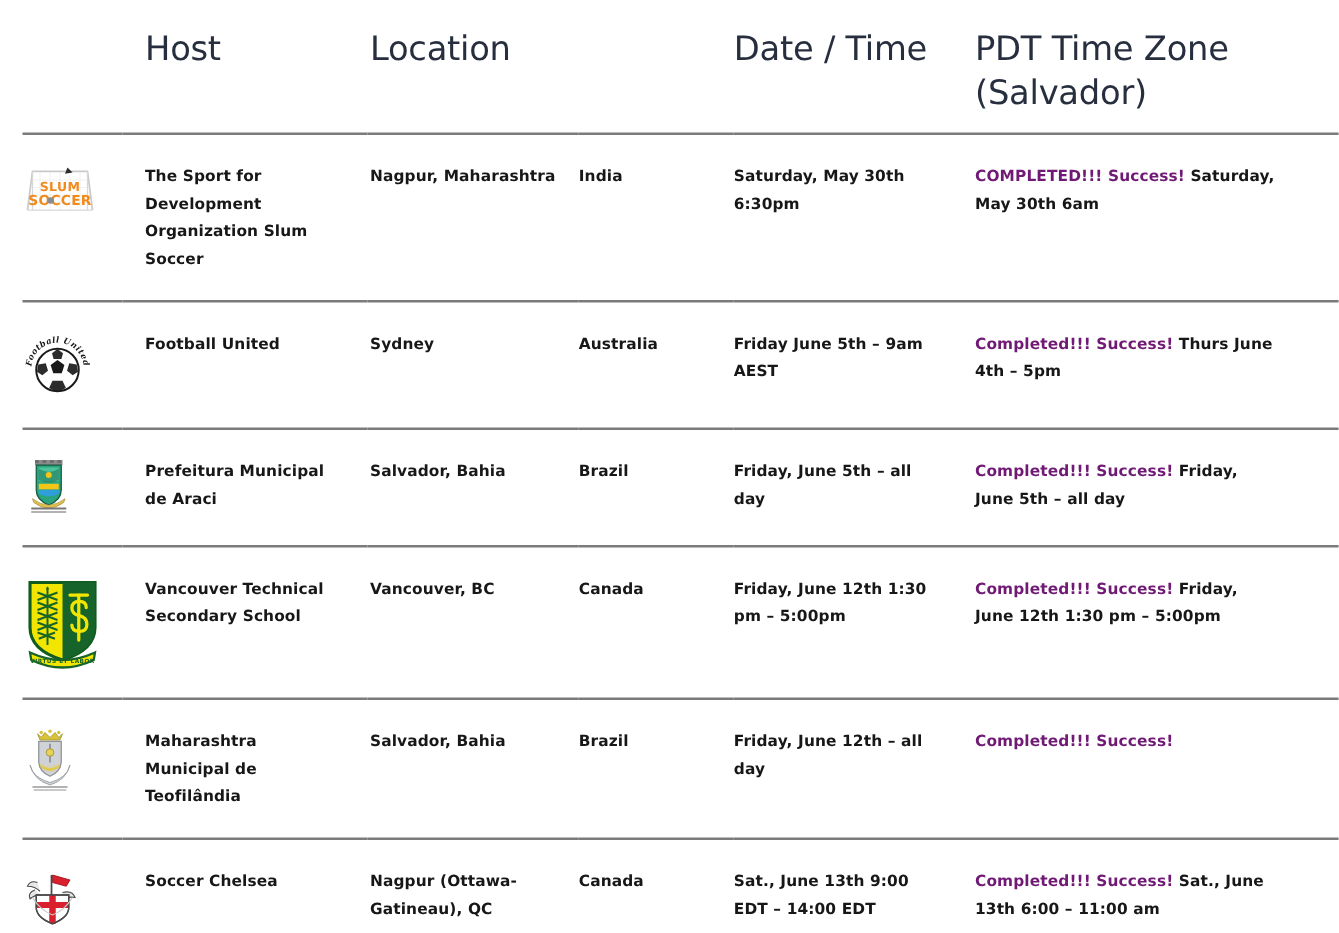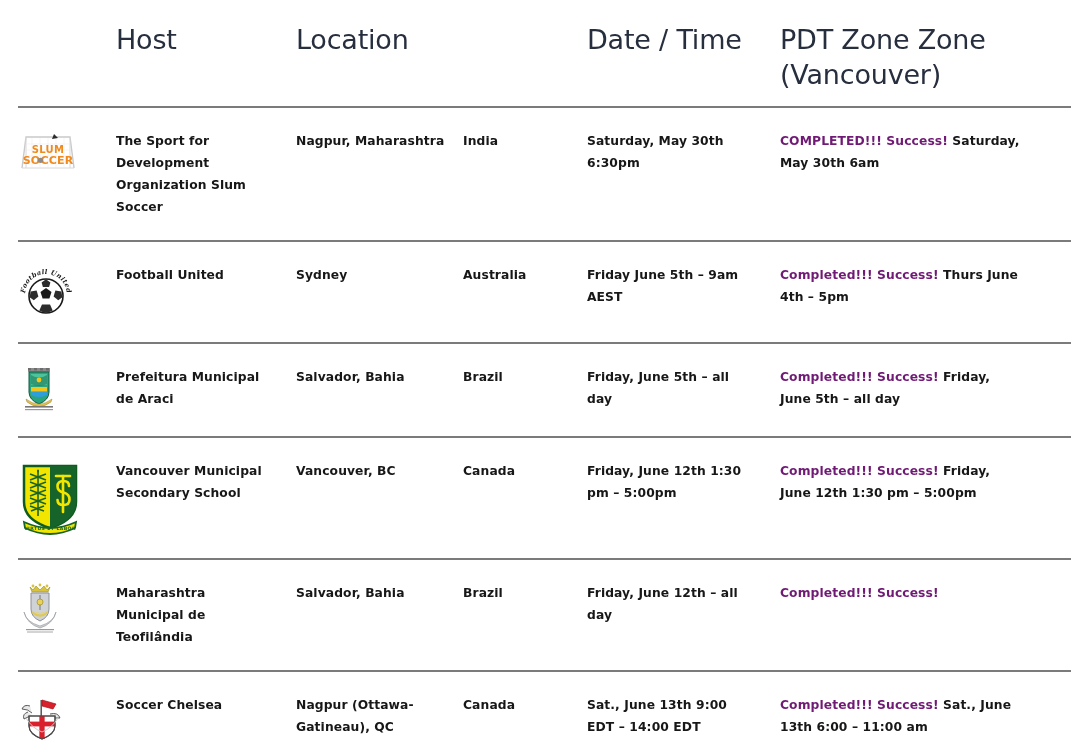--- a/index.html
+++ b/index.html
@@ -94,21 +94,21 @@
         <col class="c-pdt">
   </colgroup>
 
   <thead>
     <tr>
       <th class="h-logo"></th>
       <th class="h-host">Host</th>
       <th class="h-loc">Location</th>
       <th class="h-country"></th>
       <th class="h-date">Date / Time</th>
-      <th class="h-pdt">PDT Zone Zone (Vancouver)</th>
+      <th class="h-pdt">PDT Time Zone (Salvador)</th>
     </tr>
   </thead>
 
   <tbody id="tbody">
         <tr>
           <td class="t-logo">
             <svg class="logo logo-slum" viewBox="0 0 60 40" xmlns="http://www.w3.org/2000/svg">
     <rect x="0" y="0" width="60" height="40" fill="#ffffff"></rect>
     <path d="M4 38 L8 7 L52 7 L56 38" fill="none" stroke="#c9c9c9" stroke-width="1.4"></path>
     <path d="M8 7 L8 38 M52 7 L52 38 M4 38 L56 38" fill="none" stroke="#d8d8d8" stroke-width="1"></path>
@@ -193,21 +193,21 @@
     <path d="M19 11 L20 9 L21 11 L20 13 Z" fill="#17642a"></path>
     <g stroke="#f2e600" stroke-width="2.6" fill="none" stroke-linecap="round">
       <path d="M38 16 L52 16"></path>
       <path d="M45 16 L45 52"></path>
       <path d="M51 26 Q51 21 45.5 21 Q39.5 21 39.5 26.5 Q39.5 31 45.5 32.5 Q51.5 34 51.5 39.5 Q51.5 45 45.5 45 Q39.5 45 39.5 40"></path>
     </g>
     <path d="M6 62 Q32 74 58 62 L57 68 Q32 80 7 68 Z" fill="#f2e600" stroke="#17642a" stroke-width="1.8"></path>
     <text x="32" y="70" text-anchor="middle" font-family="DejaVu Sans, sans-serif" font-size="4.6" font-weight="bold" fill="#17642a" letter-spacing="0.4">VIRTUS ET LABOR</text>
   </svg>
           </td>
-          <td class="t-host">Vancouver Municipal Secondary School</td>
+          <td class="t-host">Vancouver Technical Secondary School</td>
           <td class="t-loc">Vancouver, BC</td>
           <td class="t-country">Canada</td>
           <td class="t-date">Friday, June 12th 1:30 pm – 5:00pm</td>
           <td class="t-pdt"><span class="ok">Completed!!! Success!</span><span> Friday, June 12th 1:30 pm – 5:00pm</span></td>
         </tr>
         <tr>
           <td class="t-logo">
             <svg class="logo logo-teo" viewBox="0 0 44 52" xmlns="http://www.w3.org/2000/svg">
     <g>
       <path d="M12 5 L14 10 L30 10 L32 5 L29 8 L26 4 L22 8 L18 4 L15 8 Z" fill="#d8c33a" stroke="#9a8a25" stroke-width="0.6"></path>

